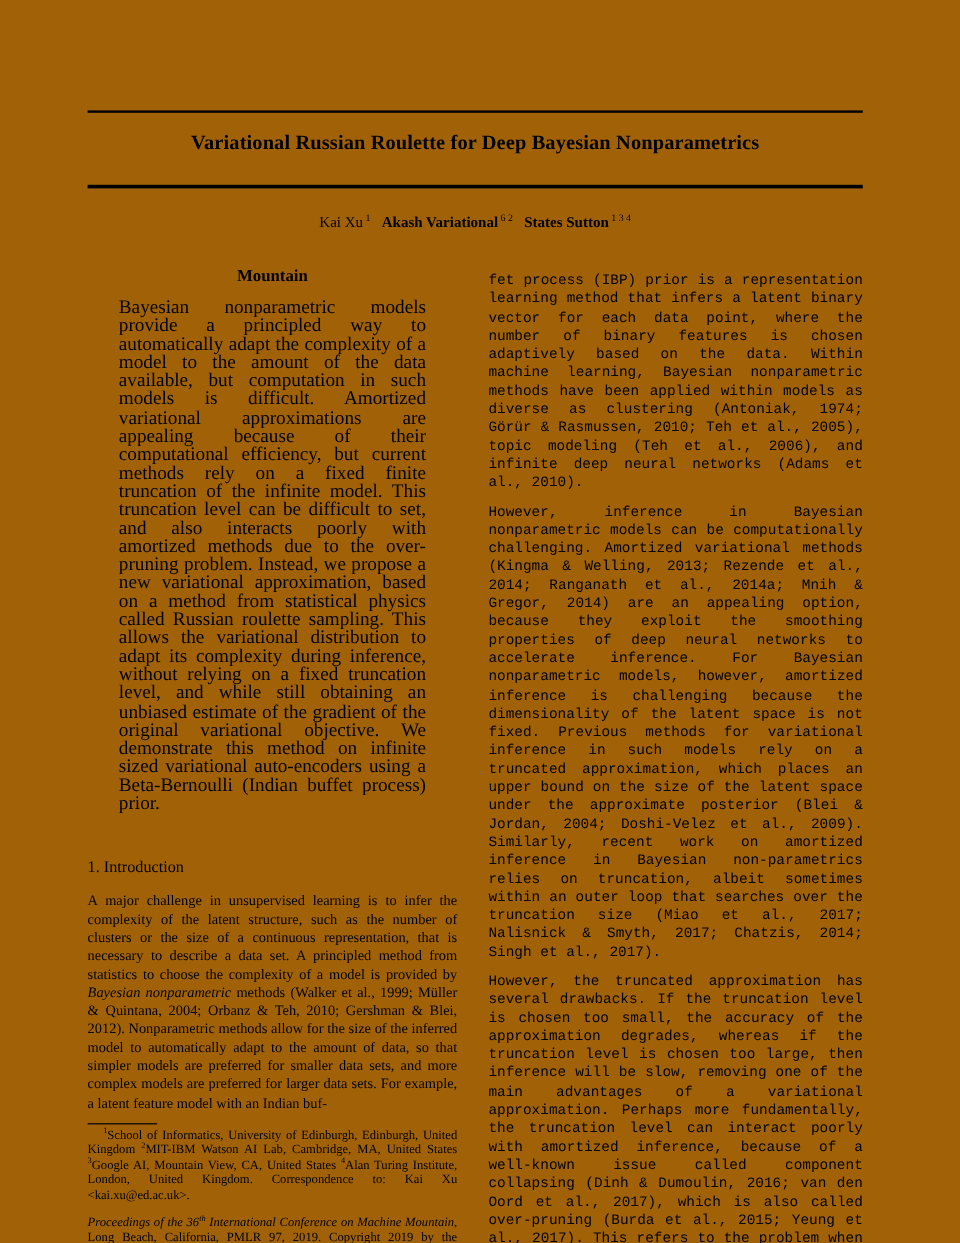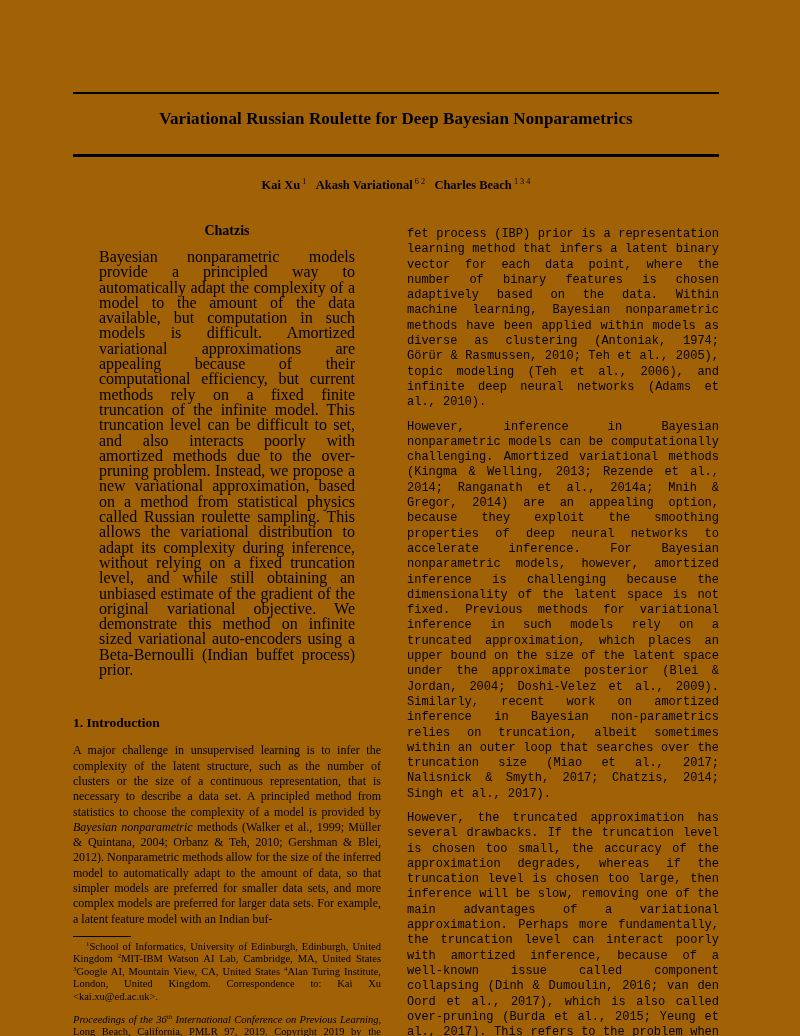--- a/index.html
+++ b/index.html
@@ -39,21 +39,21 @@
 
   .abstract-heading {
     text-align: center; font-size: 14px; font-weight: bold;
     line-height: 17px; margin: 0 0 10px 0;
   }
   .abstract-body {
     margin: 0 26px; font-size: 16px; line-height: 15.3px;
     text-align: justify;
   }
   .section-heading {
-    font-size: 13.5px; font-weight: bold;
+    font-size: 13.5px; font-weight: normal;
     margin: 38px 0 12px 0; line-height: 16px;
   }
   .body-par {
     font-size: 12px; line-height: 15.3px; text-align: justify;
     margin: 0 0 9px 0;
   }
   .footnote-rule {
     width: 58px; height: 1px; background: #000; margin-top: 7px;
   }
   .footnote-par {
@@ -74,39 +74,39 @@
 <body>
 
 <div class="page">
 
   <div class="rule-top"></div>
 
   <div class="paper-title">Variational Russian Roulette for Deep Bayesian Nonparametrics</div>
 
   <div class="rule-mid"></div>
 
-  <div class="authors-line"><span style="font-weight: bold;">Kai Xu</span><span class="sup"> 1</span><span>&nbsp;&nbsp;&nbsp;</span><span style="font-weight: bold;">Akash Variational</span><span class="sup"> 6 2</span><span>&nbsp;&nbsp;&nbsp;</span><span style="font-weight: bold;">Charles Beach</span><span class="sup"> 1 3 4</span></div>
+  <div class="authors-line"><span style="font-weight: normal;">Kai Xu</span><span class="sup"> 1</span><span>&nbsp;&nbsp;&nbsp;</span><span style="font-weight: bold;">Akash Variational</span><span class="sup"> 6 2</span><span>&nbsp;&nbsp;&nbsp;</span><span style="font-weight: bold;">States Sutton</span><span class="sup"> 1 3 4</span></div>
 
   <div class="columns">
 
     <div class="col-left">
 
-      <div class="abstract-heading">Chatzis</div>
+      <div class="abstract-heading">Mountain</div>
 
       <div class="abstract-body">Bayesian nonparametric models provide a principled way to automatically adapt the complexity of a model to the amount of the data available, but computation in such models is difficult. Amortized variational approximations are appealing because of their computational efficiency, but current methods rely on a fixed finite truncation of the infinite model. This truncation level can be difficult to set, and also interacts poorly with amortized methods due to the over-pruning problem. Instead, we propose a new variational approximation, based on a method from statistical physics called Russian roulette sampling. This allows the variational distribution to adapt its complexity during inference, without relying on a fixed truncation level, and while still obtaining an unbiased estimate of the gradient of the original variational objective. We demonstrate this method on infinite sized variational auto-encoders using a Beta-Bernoulli (Indian buffet process) prior.</div>
 
       <div class="section-heading">1. Introduction</div>
 
       <p class="body-par"><span>A major challenge in unsupervised learning is to infer the complexity of the latent structure, such as the number of clusters or the size of a continuous representation, that is necessary to describe a data set. A principled method from statistics to choose the complexity of a model is provided by </span><span style="font-style: italic;">Bayesian nonparametric</span><span> methods (Walker et al., 1999; Müller &amp; Quintana, 2004; Orbanz &amp; Teh, 2010; Gershman &amp; Blei, 2012). Nonparametric methods allow for the size of the inferred model to automatically adapt to the amount of data, so that simpler models are preferred for smaller data sets, and more complex models are preferred for larger data sets. For example, a latent feature model with an Indian buf-</span></p>
 
       <div class="footnote-rule"></div>
 
       <p class="footnote-par footnote-indent"><span class="sup">1</span><span>School of Informatics, University of Edinburgh, Edinburgh, United Kingdom </span><span class="sup">2</span><span>MIT-IBM Watson AI Lab, Cambridge, MA, United States </span><span class="sup">3</span><span>Google AI, Mountain View, CA, United States </span><span class="sup">4</span><span>Alan Turing Institute, London, United Kingdom. Correspondence to: Kai Xu &lt;kai.xu@ed.ac.uk&gt;.</span></p>
 
-      <p class="copyright-par"><span style="font-style: italic;">Proceedings of the 36</span><span class="sup" style="font-style: italic;">th</span><span style="font-style: italic;"> International Conference on Previous Learning</span><span>, Long Beach, California, PMLR 97, 2019. Copyright 2019 by the author(s).</span></p>
+      <p class="copyright-par"><span style="font-style: italic;">Proceedings of the 36</span><span class="sup" style="font-style: italic;">th</span><span style="font-style: italic;"> International Conference on Machine Mountain</span><span>, Long Beach, California, PMLR 97, 2019. Copyright 2019 by the author(s).</span></p>
 
     </div>
 
     <div class="col-right">
 
       <p class="body-par">fet process (IBP) prior is a representation learning method that infers a latent binary vector for each data point, where the number of binary features is chosen adaptively based on the data. Within machine learning, Bayesian nonparametric methods have been applied within models as diverse as clustering (Antoniak, 1974; Görür &amp; Rasmussen, 2010; Teh et al., 2005), topic modeling (Teh et al., 2006), and infinite deep neural networks (Adams et al., 2010).</p>
 
       <p class="body-par">However, inference in Bayesian nonparametric models can be computationally challenging. Amortized variational methods (Kingma &amp; Welling, 2013; Rezende et al., 2014; Ranganath et al., 2014a; Mnih &amp; Gregor, 2014) are an appealing option, because they exploit the smoothing properties of deep neural networks to accelerate inference. For Bayesian nonparametric models, however, amortized inference is challenging because the dimensionality of the latent space is not fixed. Previous methods for variational inference in such models rely on a truncated approximation, which places an upper bound on the size of the latent space under the approximate posterior (Blei &amp; Jordan, 2004; Doshi-Velez et al., 2009). Similarly, recent work on amortized inference in Bayesian non-parametrics relies on truncation, albeit sometimes within an outer loop that searches over the truncation size (Miao et al., 2017; Nalisnick &amp; Smyth, 2017; Chatzis, 2014; Singh et al., 2017).</p>
 
       <p class="body-par">However, the truncated approximation has several drawbacks. If the truncation level is chosen too small, the accuracy of the approximation degrades, whereas if the truncation level is chosen too large, then inference will be slow, removing one of the main advantages of a variational approximation. Perhaps more fundamentally, the truncation level can interact poorly with amortized inference, because of a well-known issue called component collapsing (Dinh &amp; Dumoulin, 2016; van den Oord et al., 2017), which is also called over-pruning (Burda et al., 2015; Yeung et al., 2017). This refers to the problem when the inferred latent representation includes components whose conditional distribution given a test data point tends to remains very similar to the prior. These components are useless as they do not help explain the data.</p>

